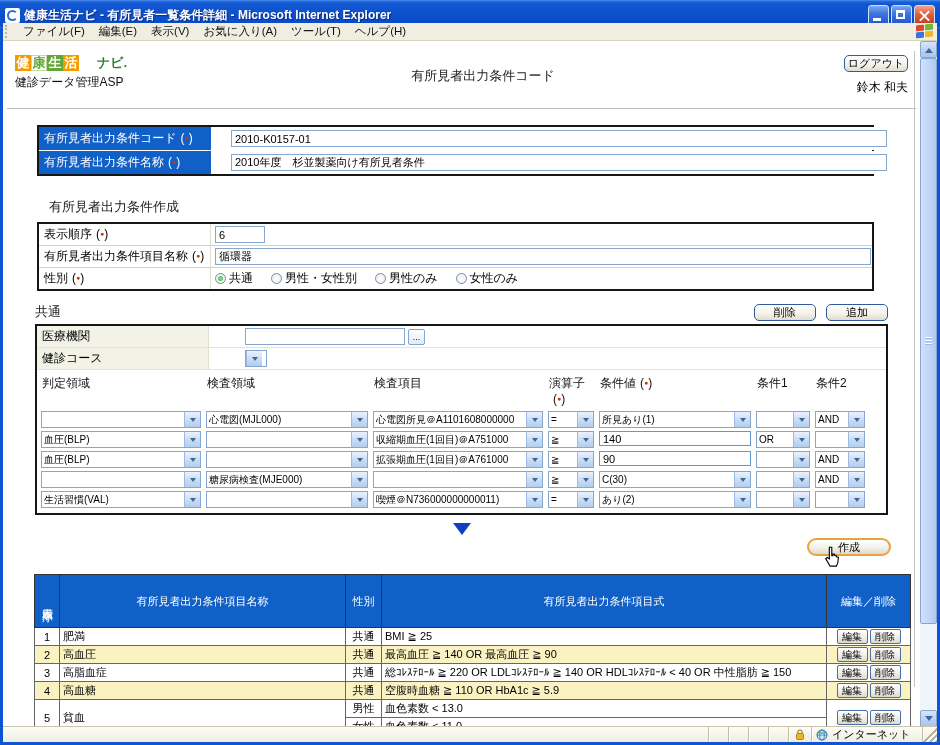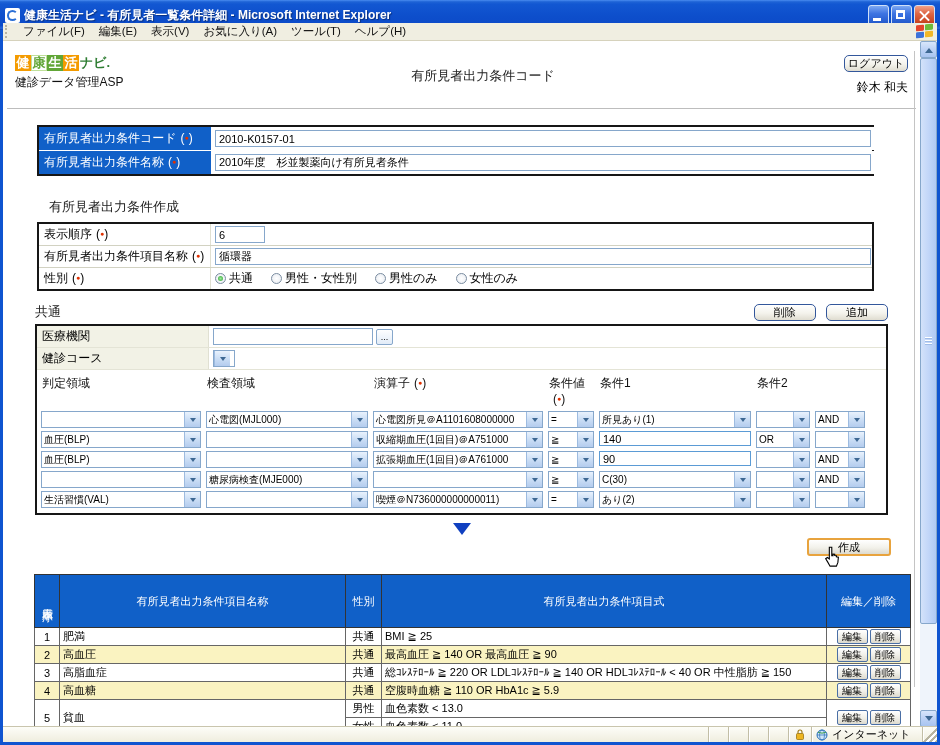--- a/index.html
+++ b/index.html
@@ -41,38 +41,38 @@
   .page{position:relative;width:100%;height:100%;font-size:12px;color:#000;}
   .page-edge{position:absolute;right:5px;top:10px;bottom:40px;width:1px;background:#C4C4C4;}
 
   .pg-head{display:flex;padding:14px 12px 0 12px;}
   .logo-col{width:218px;}
   .logo-line{font-size:13px;font-weight:bold;line-height:16px;}
   .lb{display:inline-block;width:16px;height:16px;line-height:16px;text-align:center;color:#fff;}
   .lb1,.lb4{background:#F49B00;}
   .lb2{background:#fff;color:#61A637;box-shadow:inset 0 0 0 1px #BFE09A;}
   .lb3{background:#61A637;}
-  .logo-suffix{color:#2E7D32;margin-left:1px;}
+  .logo-suffix{color:#2E7D32;margin-left:18px;}
   .logo-sub{font-size:12px;margin-top:3px;color:#111;}
   .title-col{flex:1;text-align:center;padding-top:12px;font-size:13px;color:#222;}
   .user-col{width:175px;text-align:right;}
   .user-name{margin-top:7px;font-size:12px;}
   .head-rule{border:none;border-top:1px solid #BDBDBD;margin:12px 4px 0 4px;}
 
   
   .btn{display:inline-flex;align-items:center;justify-content:center;box-sizing:border-box;
     border:1px solid #33579B;border-radius:5px;color:#000;font-size:11px;
     background:linear-gradient(180deg,#FFFFFF,#F4F3EC 55%,#DFDCD0);box-shadow:inset 0 1px 0 #fff;cursor:default;white-space:nowrap;}
 
   
   .box1{margin:16px 46px 0 34px;border:2px solid #161616;}
   .box1 .row{display:flex;align-items:stretch;}
   .box1 .row + .row{border-top:1px solid #fff;}
   .lbl-blue{width:172px;background:#1060C8;color:#fff;padding:3px 5px;box-sizing:border-box;font-size:12px;flex:0 0 auto;}
-  .box1 .val{flex:1;background:#fff;display:flex;align-items:center;padding:2px 4px;}
+  .box1 .val{flex:1;background:#fff;display:flex;align-items:center;padding:2px 20px;}
   input.txt{height:15px;border:1px solid #86A7CB;font-size:11px;padding:0 3px;font-family:inherit;box-sizing:content-box;}
   .w-code{width:648px;}
   .req .dot{color:#E03000;font-size:7px;vertical-align:2px;}
   .req{margin-left:4px;}
 
   
   .sec-title{margin:22px 0 6px 46px;font-size:13px;color:#222;}
   .box2{margin:0 46px 0 34px;border:2px solid #161616;background:#fff;}
   .box2 .row{display:flex;align-items:center;min-height:20px;}
   .box2 .row + .row{border-top:1px solid #D2D2C2;}
@@ -83,21 +83,21 @@
   .radio-opt{display:inline-flex;align-items:center;margin-right:10px;}
   .radio{width:11px;height:11px;border-radius:50%;border:1px solid #7A8CA0;background:radial-gradient(#fff,#E6EAF0);display:inline-block;margin-right:3px;position:relative;box-sizing:border-box;}
   .radio.on::after{content:"";position:absolute;inset:2px;border-radius:50%;background:radial-gradient(#9BE89B,#2DA32D);}
 
   
   .common-bar{display:flex;justify-content:space-between;align-items:flex-end;margin:12px 32px 3px 32px;}
   .common-title{font-size:13px;color:#222;}
   .common-btns .btn{width:62px;height:17px;margin-left:7px;}
 
   .box3{margin:0 32px 0 32px;border:2px solid #161616;background:#fff;padding-bottom:5px;}
-  .box3 .frow{display:flex;align-items:center;height:21px;border-bottom:1px solid #E4E4D6;}
+  .box3 .frow{display:flex;align-items:center;height:21px;border-bottom:1px solid #E4E4D6;gap:32px;}
   .lbl3{width:172px;height:100%;display:flex;align-items:center;padding:0 5px;box-sizing:border-box;background:#F2F2E6;border-right:1px solid #E0E0D2;flex:0 0 auto;}
   .frow .fval{flex:1;display:flex;align-items:center;gap:3px;padding-left:4px;}
   .w-hospital{width:152px;}
   .dots-btn{width:17px;height:16px;font-size:9px;border:1px solid #86A7CB;border-radius:2px;background:linear-gradient(180deg,#FDFEFF,#E2ECF8);display:inline-flex;align-items:center;justify-content:center;}
   .mini-select{width:22px;height:17px;border:1px solid #B9C6D4;background:#F2F4F8;display:flex;}
   .mini-select .sb{flex:1;}
 
   .grid-head,.grid-row{display:grid;grid-template-columns:160px 162px 170px 46px 152px 54px 50px;column-gap:5px;padding:0 4px;}
   .grid-head{margin-top:3px;font-size:12px;color:#111;}
   .grid-head div{padding:2px 1px;}
@@ -105,21 +105,21 @@
   .sel{display:flex;height:17px;border:1px solid #86A7CB;background:#fff;box-sizing:border-box;}
   .sel .st{flex:1;font-size:10px;line-height:15px;padding:0 2px;white-space:nowrap;overflow:hidden;}
   .sel .sb{width:15px;background:linear-gradient(180deg,#E9F2FD,#CBDEF5 50%,#B4CCEE);border-left:1px solid #9DBBE0;display:flex;align-items:center;justify-content:center;flex:0 0 auto;}
   .sel .sb::after{content:"";width:0;height:0;border:3px solid transparent;border-top:4px solid #3E6893;margin-top:4px;}
   .grid-row input.txt{width:100%;box-sizing:border-box;height:15px;border-color:#5B9BD5;}
 
   .tri-row{text-align:center;margin-top:8px;}
   .tri{display:inline-block;width:0;height:0;border:9px solid transparent;border-top:12px solid #1040C0;border-bottom:0;}
   .create-row{text-align:right;margin:0 29px 0 0;position:relative;height:22px;}
   .create-wrap{position:relative;display:inline-block;}
-  .btn-create{width:84px;height:18px;border:2px solid #E8A33D;border-radius:3px;background:linear-gradient(180deg,#FFFFFF,#F2F1EA 55%,#DDDACE);font-size:11px;display:inline-flex;align-items:center;justify-content:center;box-sizing:border-box;}
+  .btn-create{width:84px;height:18px;border:2px solid #E8A33D;border-radius:9px;background:linear-gradient(180deg,#FFFFFF,#F2F1EA 55%,#DDDACE);font-size:11px;display:inline-flex;align-items:center;justify-content:center;box-sizing:border-box;}
   .cursor-hand{position:absolute;left:16px;top:8px;width:20px;height:22px;z-index:5;}
 
   
   table.result{border-collapse:collapse;width:877px;margin:14px 0 0 31px;font-size:11px;table-layout:fixed;}
   table.result th{background:#1060C8;color:#fff;font-weight:normal;border:1px solid #333;padding:2px;}
   table.result td{border:1px solid #666;padding:1px 3px;height:15px;overflow:hidden;white-space:nowrap;}
   th.h-order{width:20px;writing-mode:vertical-rl;text-orientation:upright;padding:3px 0;letter-spacing:1px;height:48px;}
   th.h-name{width:281px;} th.h-gender{width:31px;} th.h-actions{width:79px;}
   td.c-no{text-align:center;width:20px;}
   td.c-gender{text-align:center;}
@@ -274,20 +274,21 @@
           <div class="fval">
               <span class="mini-select sel">
                 <span class="sb"></span>
               </span>
             </div>
         </div>
 
         <div class="grid-head">
           <div>判定領域</div>
           <div>検査領域</div>
+          <div>検査項目</div>
           <div><span>演算子</span><span class="req"><span>(</span><span class="dot">●</span><span>)</span></span></div>
           <div><span>条件値</span><span class="req"><span>(</span><span class="dot">●</span><span>)</span></span></div>
           <div>条件1</div>
           <div>条件2</div>
         </div>
 
         <div class="grid-row">
           <span class="sel">
               <span class="st"></span>
               <span class="sb"></span>

